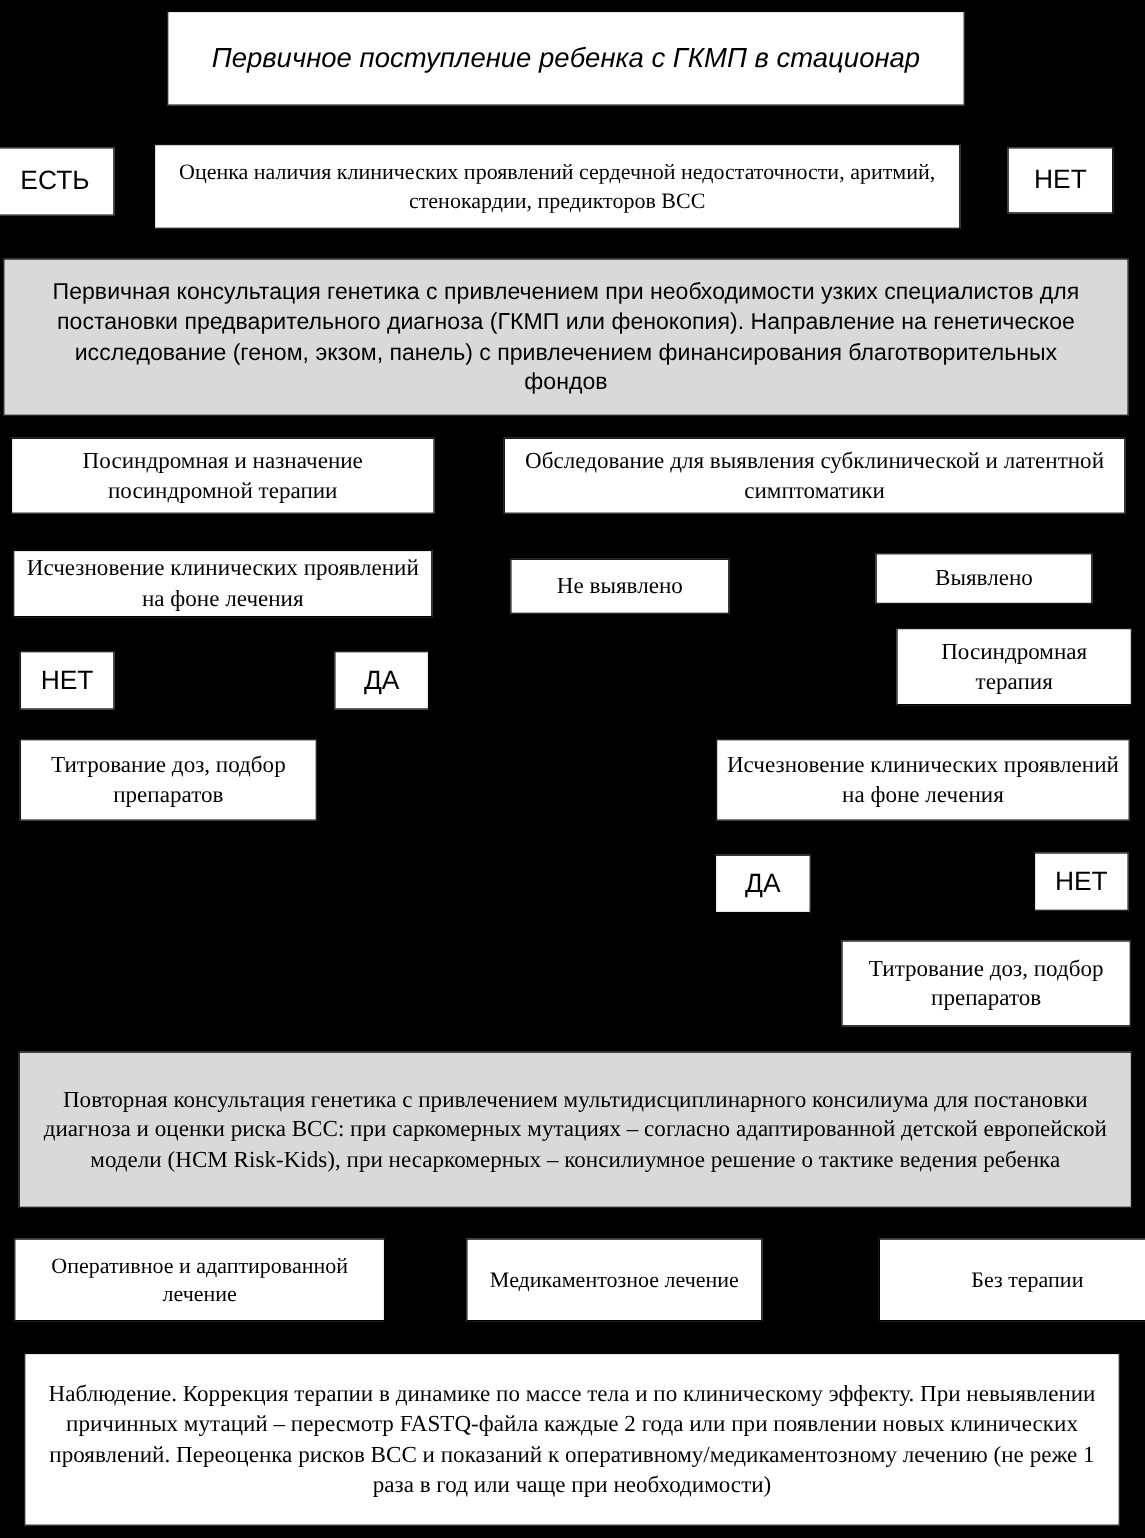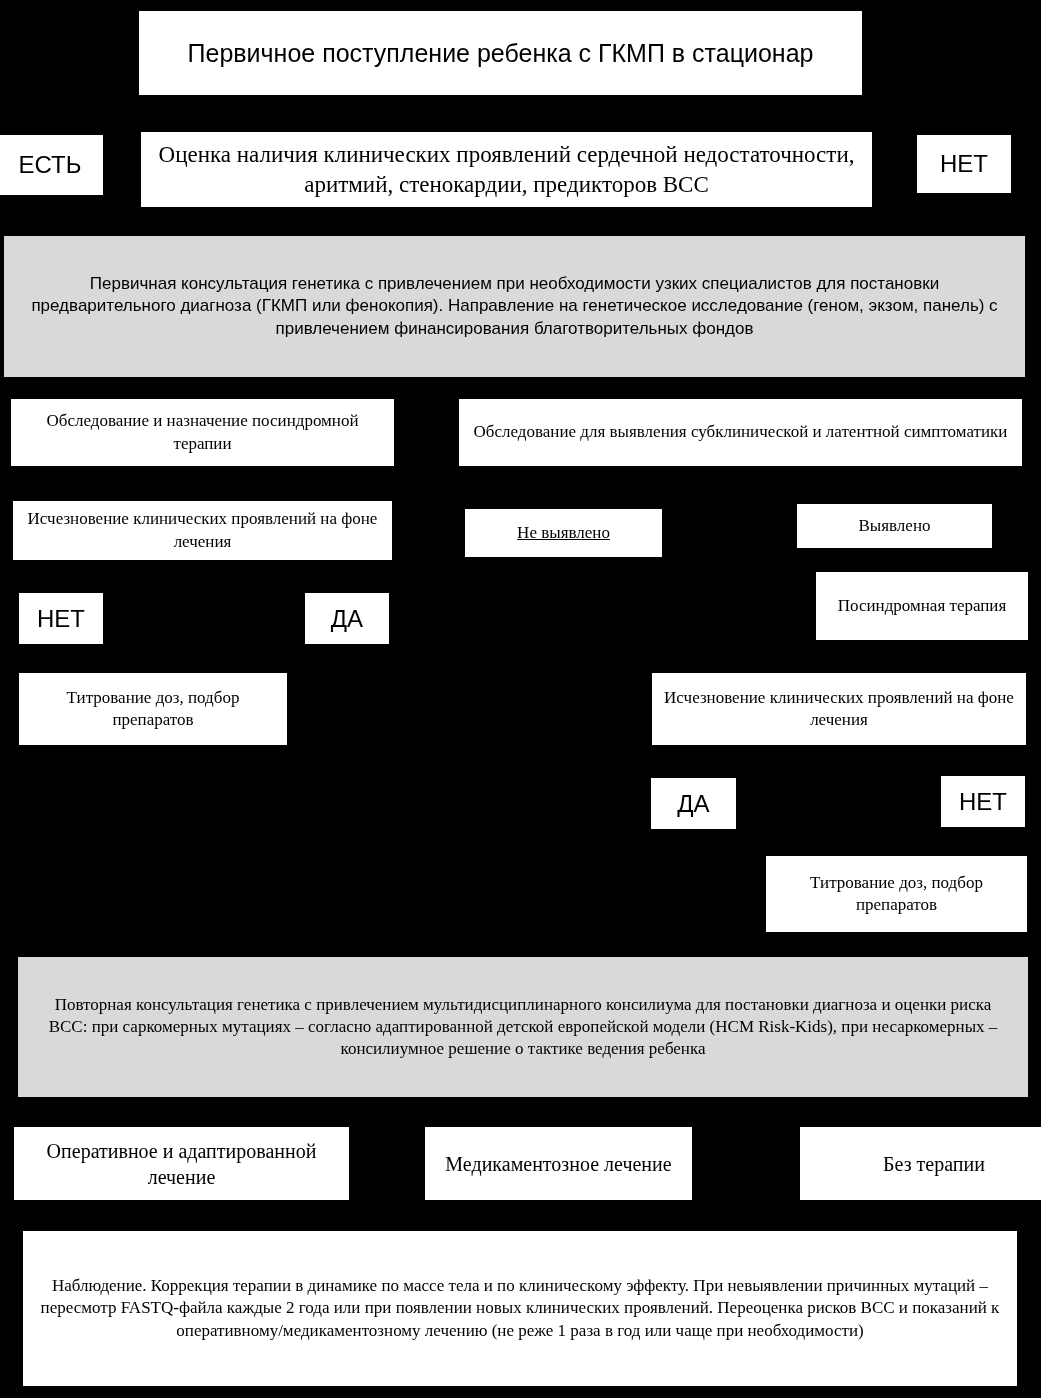--- a/index.html
+++ b/index.html
@@ -31,22 +31,22 @@
   }
   .box.gray {
     background: #d9d9d9;
   }
   .box.sans {
     font-family: "Liberation Sans", "DejaVu Sans", sans-serif;
   }
   .title-box {
     font-size: 25px;
   }
-  .f22 { font-size: 23px; }
-  .f21 { font-size: 17px; }
+  .f22 { font-size: 20px; }
+  .f21 { font-size: 21px; }
   .f20 { font-size: 20px; }
   .f24 { font-size: 24px; }
   svg.overlay {
     position: absolute;
     left: 0;
     top: 0;
     width: 1041px;
     height: 1398px;
     pointer-events: none;
   }
@@ -103,37 +103,37 @@
 
     <line x1="205" y1="1098" x2="205" y2="1124" stroke="#000" stroke-width="3" marker-end="url(#arrowhead)"></line>
     <line x1="558" y1="1098" x2="558" y2="1124" stroke="#000" stroke-width="3" marker-end="url(#arrowhead)"></line>
     <line x1="902" y1="1098" x2="902" y2="1124" stroke="#000" stroke-width="3" marker-end="url(#arrowhead)"></line>
 
     <line x1="205" y1="1202" x2="205" y2="1230" stroke="#000" stroke-width="3" marker-end="url(#arrowhead)"></line>
     <line x1="558" y1="1202" x2="558" y2="1230" stroke="#000" stroke-width="3" marker-end="url(#arrowhead)"></line>
     <line x1="902" y1="1202" x2="902" y2="1230" stroke="#000" stroke-width="3" marker-end="url(#arrowhead)"></line>
   </svg>
 
-  <div class="box sans title-box" style="left:138px; top:10px; width:725px; height:86px;">Первичное поступление ребенка с ГКМП в стационар</div>
+  <div class="box sans title-box" style="left:152px; top:10px; width:725px; height:86px;font-style:italic;">Первичное поступление ребенка с ГКМП в стационар</div>
 
   <div class="box sans f24" style="left:-4px; top:134px; width:108px; height:62px;">ЕСТЬ</div>
 
   <div class="box f22" style="left:140px; top:131px; width:733px; height:77px;">Оценка наличия клинических проявлений сердечной недостаточности, аритмий, стенокардии, предикторов ВСС</div>
 
   <div class="box sans f24" style="left:916px; top:134px; width:96px; height:60px;">НЕТ</div>
 
   <div class="box gray sans f21" style="left:3px; top:235px; width:1023px; height:143px; padding:4px 24px;">Первичная консультация генетика с привлечением при необходимости узких специалистов для постановки предварительного диагноза (ГКМП или фенокопия). Направление на генетическое исследование (геном, экзом, панель) с привлечением финансирования благотворительных фондов</div>
 
-  <div class="box f21" style="left:10px; top:398px; width:385px; height:69px;">Обследование и назначение посиндромной терапии</div>
+  <div class="box f21" style="left:10px; top:398px; width:385px; height:69px;">Посиндромная и назначение посиндромной терапии</div>
 
   <div class="box f21" style="left:458px; top:398px; width:565px; height:69px;">Обследование для выявления субклинической и латентной симптоматики</div>
 
   <div class="box f21" style="left:12px; top:500px; width:381px; height:61px;">Исчезновение клинических проявлений на фоне лечения</div>
 
-  <div class="box f21" style="left:464px; top:508px; width:199px; height:50px;text-decoration:underline;">Не выявлено</div>
+  <div class="box f21" style="left:464px; top:508px; width:199px; height:50px;">Не выявлено</div>
 
   <div class="box f21" style="left:796px; top:503px; width:197px; height:46px;">Выявлено</div>
 
   <div class="box f21" style="left:815px; top:571px; width:214px; height:70px;font-family:Liberation Serif, serif;">Посиндромная терапия</div>
 
   <div class="box sans f24" style="left:18px; top:592px; width:86px; height:53px;">НЕТ</div>
 
   <div class="box sans f24" style="left:304px; top:592px; width:86px; height:53px;">ДА</div>
 
   <div class="box f21" style="left:18px; top:672px; width:270px; height:74px;">Титрование доз, подбор препаратов</div>

